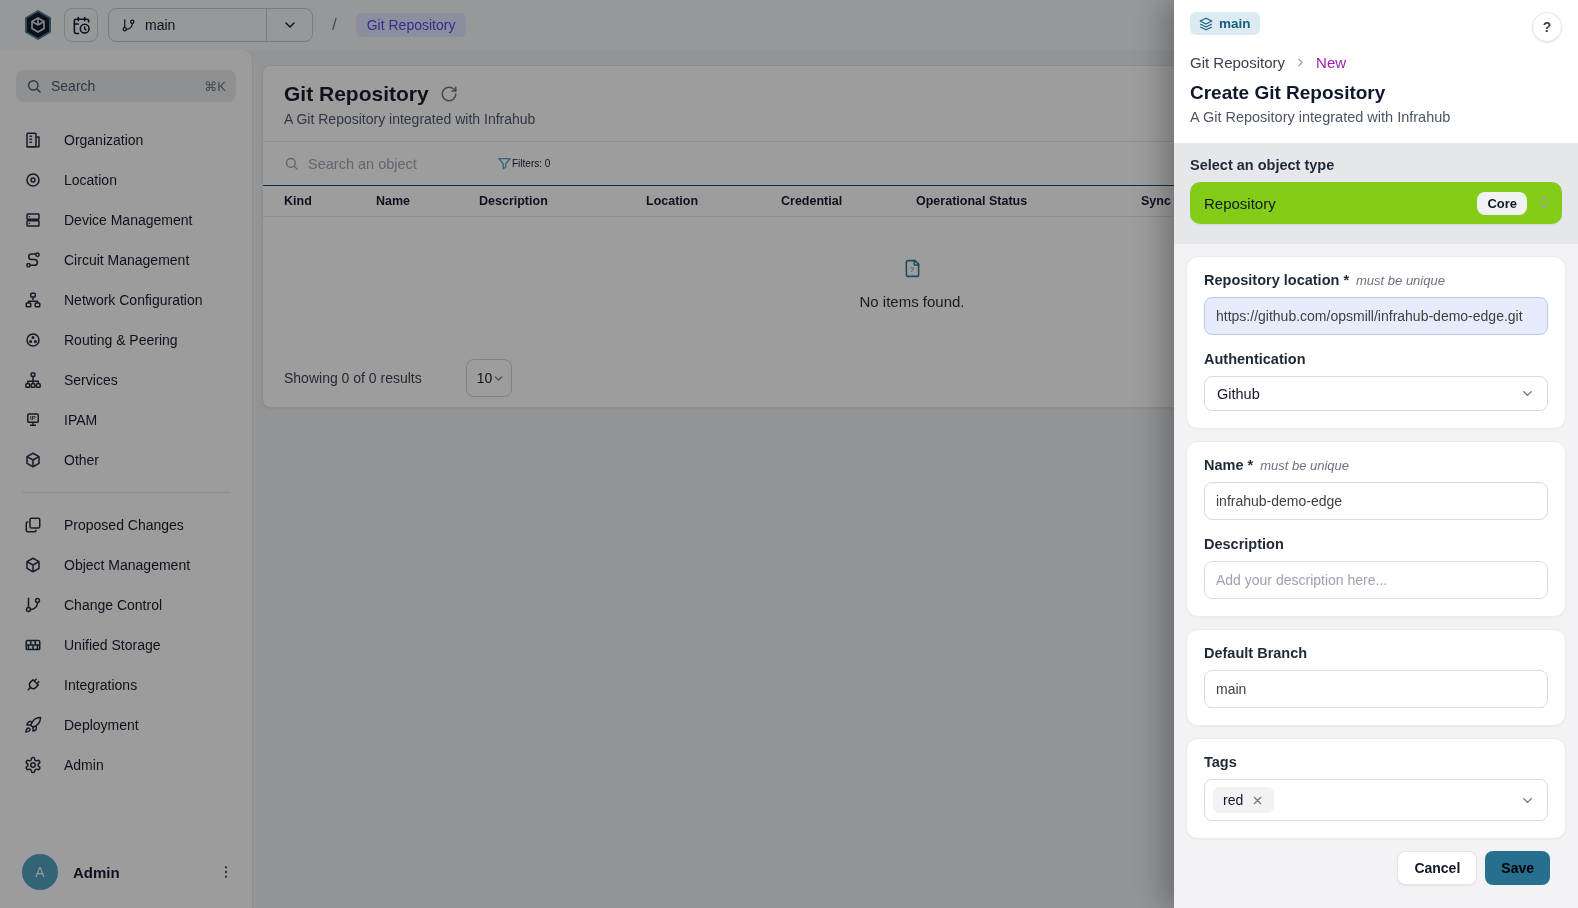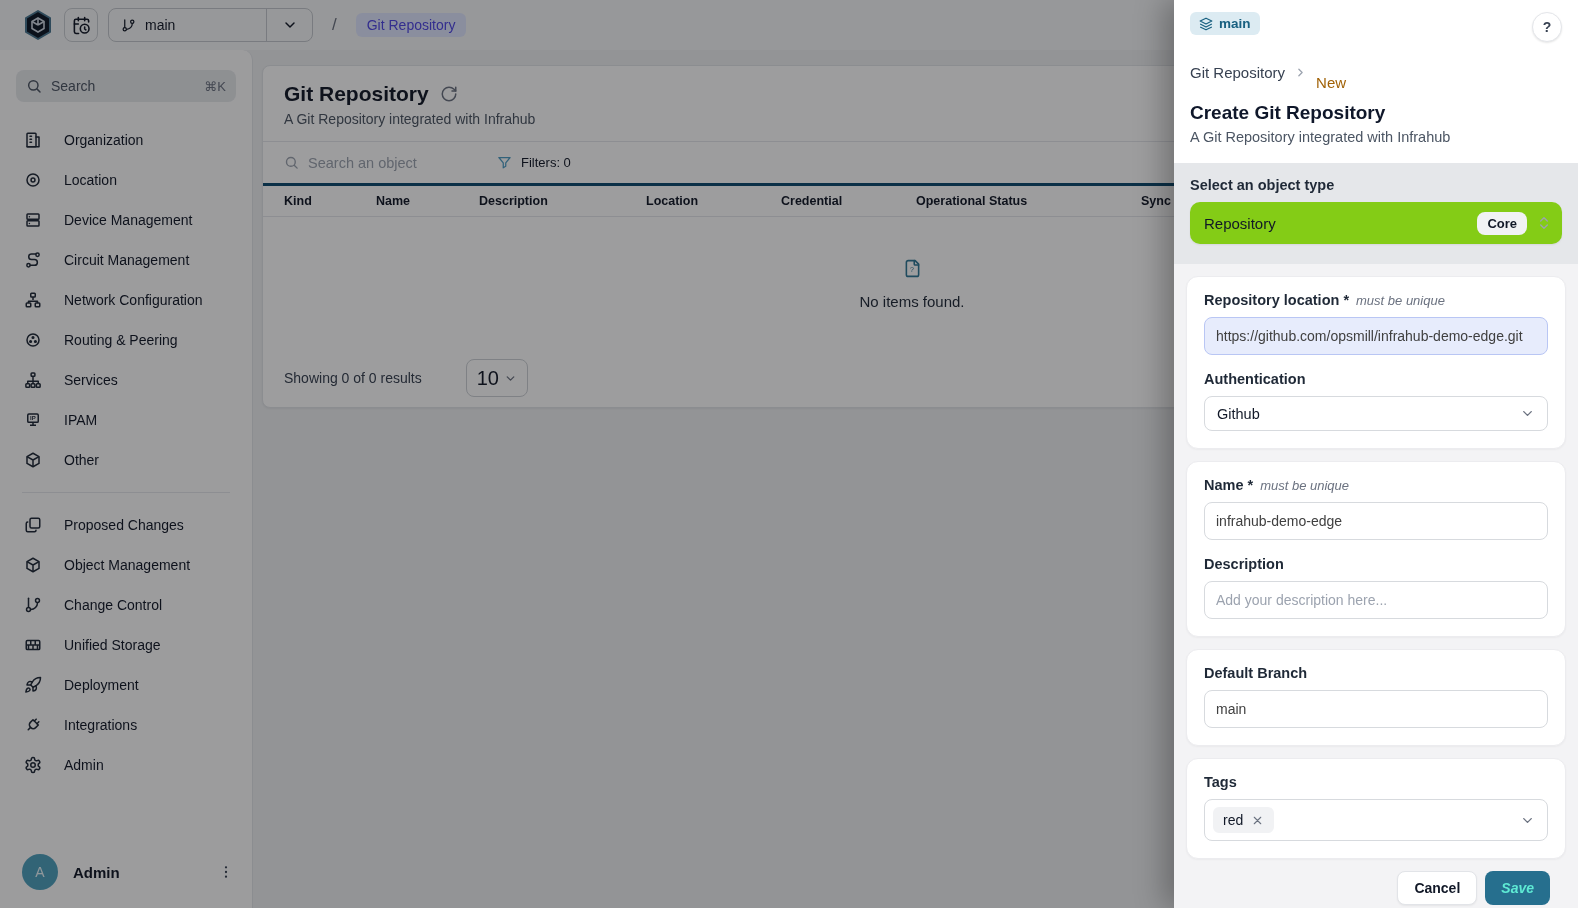--- a/index.html
+++ b/index.html
@@ -32,45 +32,45 @@
   .user-name { font-weight:700; font-size:15px; color:#111827; }
   .kebab { margin-left:auto; color:#374151; }
 
   .main { flex:1; min-width:0; padding:15px 16px 0 9px; }
   .card { background:#fff; border:1px solid #e2e4e8; border-radius:8px; box-shadow:0 1px 2px rgba(0,0,0,.05); }
   .m-head { padding:16px 21px 14px; border-bottom:1px solid #e5e7eb; }
   .m-title-row { display:flex; align-items:center; gap:11px; }
   .m-title { font-size:21px; font-weight:700; color:#111827; }
   .refresh { color:#6b7280; }
   .m-sub { margin-top:5px; font-size:14px; color:#4b5563; }
-  .m-toolbar { height:44px; display:flex; align-items:center; padding:0 21px; border-bottom:3px solid #0c4a6e; }
+  .m-toolbar { height:44px; display:flex; align-items:center; padding:0 21px; border-bottom:1px solid #0c4a6e; }
   .search-obj { display:flex; align-items:center; gap:9px; width:213px; color:#9ca3af; font-size:14.5px; }
   .search-obj .ic { color:#9ca3af; }
-  .filters { display:flex; align-items:center; gap:9px; font-size:13px; color:#111827; }
+  .filters { display:flex; align-items:center; font-size:10px; color:#111827; }
   .funnel { color:#4e9dc4; }
   .thead { display:flex; height:31px; align-items:center; border-bottom:1px solid #e5e7eb; padding-left:21px; font-size:12.5px; font-weight:700; color:#111827; }
   .th { flex:none; }
   .tbody { height:133px; display:flex; flex-direction:column; align-items:center; justify-content:center; gap:14px; }
   .file-q { color:#2d7795; }
   .empty-text { font-size:15px; color:#1f2937; }
   .m-foot { display:flex; align-items:center; padding:9px 21px 10px; }
   .results { font-size:14px; color:#374151; }
-  .page-size { margin-left:44px; width:62px; height:38px; border:1px solid #cdd1d6; border-radius:8px; display:flex; align-items:center; justify-content:space-between; padding:0 10px; font-size:20px; color:#111827; background:#fff; }
+  .page-size { margin-left:44px; width:46px; height:38px; border:1px solid #cdd1d6; border-radius:8px; display:flex; align-items:center; justify-content:space-between; padding:0 10px; font-size:14px; color:#111827; background:#fff; }
   .page-size .ic { color:#6b7280; }
 
   
   .overlay { position:absolute; inset:0; background:rgba(10,10,12,.40); z-index:40; }
   .drawer { position:absolute; top:0; right:0; bottom:0; width:404px; background:#fff; z-index:50; box-shadow:-10px 0 28px rgba(0,0,0,.28); display:flex; flex-direction:column; }
   .d-head { padding:12px 16px 18px; flex:none; }
   .badge-row { display:flex; align-items:flex-start; justify-content:space-between; }
   .branch-badge { display:inline-flex; gap:6px; align-items:center; background:#dcebf2; color:#186080; border-radius:6px; padding:4px 9px; font-size:13.5px; font-weight:600; }
   .help-btn { width:30px; height:30px; border-radius:50%; border:1px solid #e4e6ea; box-shadow:0 1px 2px rgba(0,0,0,.10); display:flex; align-items:center; justify-content:center; font-weight:600; font-size:14px; color:#374151; background:#fff; }
   .crumbs { margin-top:12px; display:flex; align-items:center; gap:9px; font-size:15px; color:#374151; }
   .crumbs .ic { color:#9ca3af; }
-  .crumb-current { color:#a16207;margin-top:20px; }
+  .crumb-current { color:#a21caf; }
   .d-title { margin-top:11px; font-size:19px; font-weight:700; color:#0f172a; }
   .d-sub { margin-top:5px; font-size:14.5px; color:#4b5563; }
 
   .d-body { flex:1; min-height:0; background:#f3f3f5; display:flex; flex-direction:column; }
   .obj-section { background:#e5e7ea; padding:14px 16px 20px; flex:none; }
   .obj-label { font-size:14.5px; font-weight:600; color:#1f2937; margin-bottom:9px; }
   .obj-select { height:42px; background:#84cc16; border-radius:10px; display:flex; align-items:center; padding:0 10px 0 14px; gap:9px; box-shadow:0 1px 2px rgba(0,0,0,.07); font-size:15px; color:#111827; }
   .core-badge { margin-left:auto; background:#f1f2f4; border-radius:8px; padding:4px 10px; font-size:13px; font-weight:600; color:#111827; }
   .updown { color:#9ca3af; }
 
@@ -84,21 +84,21 @@
   .fgap { height:16px; }
   .fselect { margin-top:9px; height:35px; border:1px solid #d7dade; border-radius:8px; display:flex; align-items:center; justify-content:space-between; padding:0 12px; font-size:14.5px; color:#111827; background:#fff; }
   .fselect .ic { color:#6b7280; }
   .tag-select { margin-top:9px; height:42px; border:1px solid #d7dade; border-radius:8px; display:flex; align-items:center; justify-content:space-between; padding:0 12px 0 8px; background:#fff;gap:28px; }
   .chip { display:inline-flex; align-items:center; gap:8px; background:#f1f2f4; border-radius:6px; padding:5px 10px; font-size:14px; color:#111827; }
   .chip-x { color:#6b7280; }
 
   .d-actions { display:flex; justify-content:flex-end; gap:8px; padding:0 16px; }
   .btn { height:34px; border-radius:8px; font-size:14px; font-weight:600; display:flex; align-items:center; justify-content:center; padding:0 16px; cursor:pointer; }
   .btn-cancel { background:#fff; border:1px solid #e2e4e8; color:#111827; box-shadow:0 1px 2px rgba(0,0,0,.06); }
-  .btn-save { background:#266f8e; color:#5eead4; border:none;font-style:italic; }
+  .btn-save { background:#266f8e; color:#000000; border:none; }
 </style>
 </head>
 <body>
 
 <div id="app">
 
   <header class="topbar">
     <span class="logo-btn">
       <svg width="32" height="32" viewBox="0 0 32 32">
         <polygon points="16,2 28,9 28,23 16,30 4,23 4,9" fill="#0d1726" stroke="#49768f" stroke-width="2" stroke-linejoin="round"></polygon>
@@ -249,36 +249,36 @@
         </div>
         <div class="nav-item">
           <svg class="ic" width="18" height="18" viewBox="0 0 24 24" fill="none" stroke="currentColor" stroke-width="2">
               <rect x="3" y="6" width="18" height="12" rx="1.5"></rect>
               <path d="M3 12h18M9 6v6M15 6v6M6 12v6M12 12v6M18 12v6"></path>
             </svg>
           <span>Unified Storage</span>
         </div>
         <div class="nav-item">
           <svg class="ic" width="18" height="18" viewBox="0 0 24 24" fill="none" stroke="currentColor" stroke-width="2" stroke-linecap="round" stroke-linejoin="round">
-              <path d="M4.5 16.5c-1.5 1.26-2 5-2 5s3.74-.5 5-2c.71-.84.7-2.13-.09-2.91a2.18 2.18 0 0 0-2.91-.09z"></path>
-              <path d="m12 15-3-3a22 22 0 0 1 2-3.95A12.88 12.88 0 0 1 22 2c0 2.72-.78 7.5-6 11a22.35 22.35 0 0 1-4 2z"></path>
-              <path d="M9 12H4s.55-3.03 2-4c1.62-1.08 5 0 5 0"></path>
-              <path d="M12 15v5s3.03-.55 4-2c1.08-1.62 0-5 0-5"></path>
-            </svg>
-          <span>Deployment</span>
-        </div>
-        <div class="nav-item">
-          <svg class="ic" width="18" height="18" viewBox="0 0 24 24" fill="none" stroke="currentColor" stroke-width="2" stroke-linecap="round" stroke-linejoin="round">
               <g transform="rotate(45 12 12)">
                 <path d="M12 21v-4"></path>
                 <path d="M9.5 7V3.5M14.5 7V3.5"></path>
                 <path d="M17 7v5a4.5 4.5 0 0 1-4.5 4.5h-1A4.5 4.5 0 0 1 7 12V7z"></path>
               </g>
             </svg>
           <span>Integrations</span>
+        </div>
+        <div class="nav-item">
+          <svg class="ic" width="18" height="18" viewBox="0 0 24 24" fill="none" stroke="currentColor" stroke-width="2" stroke-linecap="round" stroke-linejoin="round">
+              <path d="M4.5 16.5c-1.5 1.26-2 5-2 5s3.74-.5 5-2c.71-.84.7-2.13-.09-2.91a2.18 2.18 0 0 0-2.91-.09z"></path>
+              <path d="m12 15-3-3a22 22 0 0 1 2-3.95A12.88 12.88 0 0 1 22 2c0 2.72-.78 7.5-6 11a22.35 22.35 0 0 1-4 2z"></path>
+              <path d="M9 12H4s.55-3.03 2-4c1.62-1.08 5 0 5 0"></path>
+              <path d="M12 15v5s3.03-.55 4-2c1.08-1.62 0-5 0-5"></path>
+            </svg>
+          <span>Deployment</span>
         </div>
         <div class="nav-item">
           <svg class="ic" width="18" height="18" viewBox="0 0 24 24" fill="none" stroke="currentColor" stroke-width="2" stroke-linecap="round" stroke-linejoin="round">
               <circle cx="12" cy="12" r="3"></circle>
               <path d="M12.22 2h-.44a2 2 0 0 0-2 2v.18a2 2 0 0 1-1 1.73l-.43.25a2 2 0 0 1-2 0l-.15-.08a2 2 0 0 0-2.73.73l-.22.38a2 2 0 0 0 .73 2.73l.15.1a2 2 0 0 1 1 1.72v.51a2 2 0 0 1-1 1.74l-.15.09a2 2 0 0 0-.73 2.73l.22.38a2 2 0 0 0 2.73.73l.15-.08a2 2 0 0 1 2 0l.43.25a2 2 0 0 1 1 1.73V20a2 2 0 0 0 2 2h.44a2 2 0 0 0 2-2v-.18a2 2 0 0 1 1-1.73l.43-.25a2 2 0 0 1 2 0l.15.08a2 2 0 0 0 2.73-.73l.22-.39a2 2 0 0 0-.73-2.73l-.15-.08a2 2 0 0 1-1-1.74v-.5a2 2 0 0 1 1-1.74l.15-.09a2 2 0 0 0 .73-2.73l-.22-.38a2 2 0 0 0-2.73-.73l-.15.08a2 2 0 0 1-2 0l-.43-.25a2 2 0 0 1-1-1.73V4a2 2 0 0 0-2-2z"></path>
             </svg>
           <span>Admin</span>
         </div>
       </nav>
 

